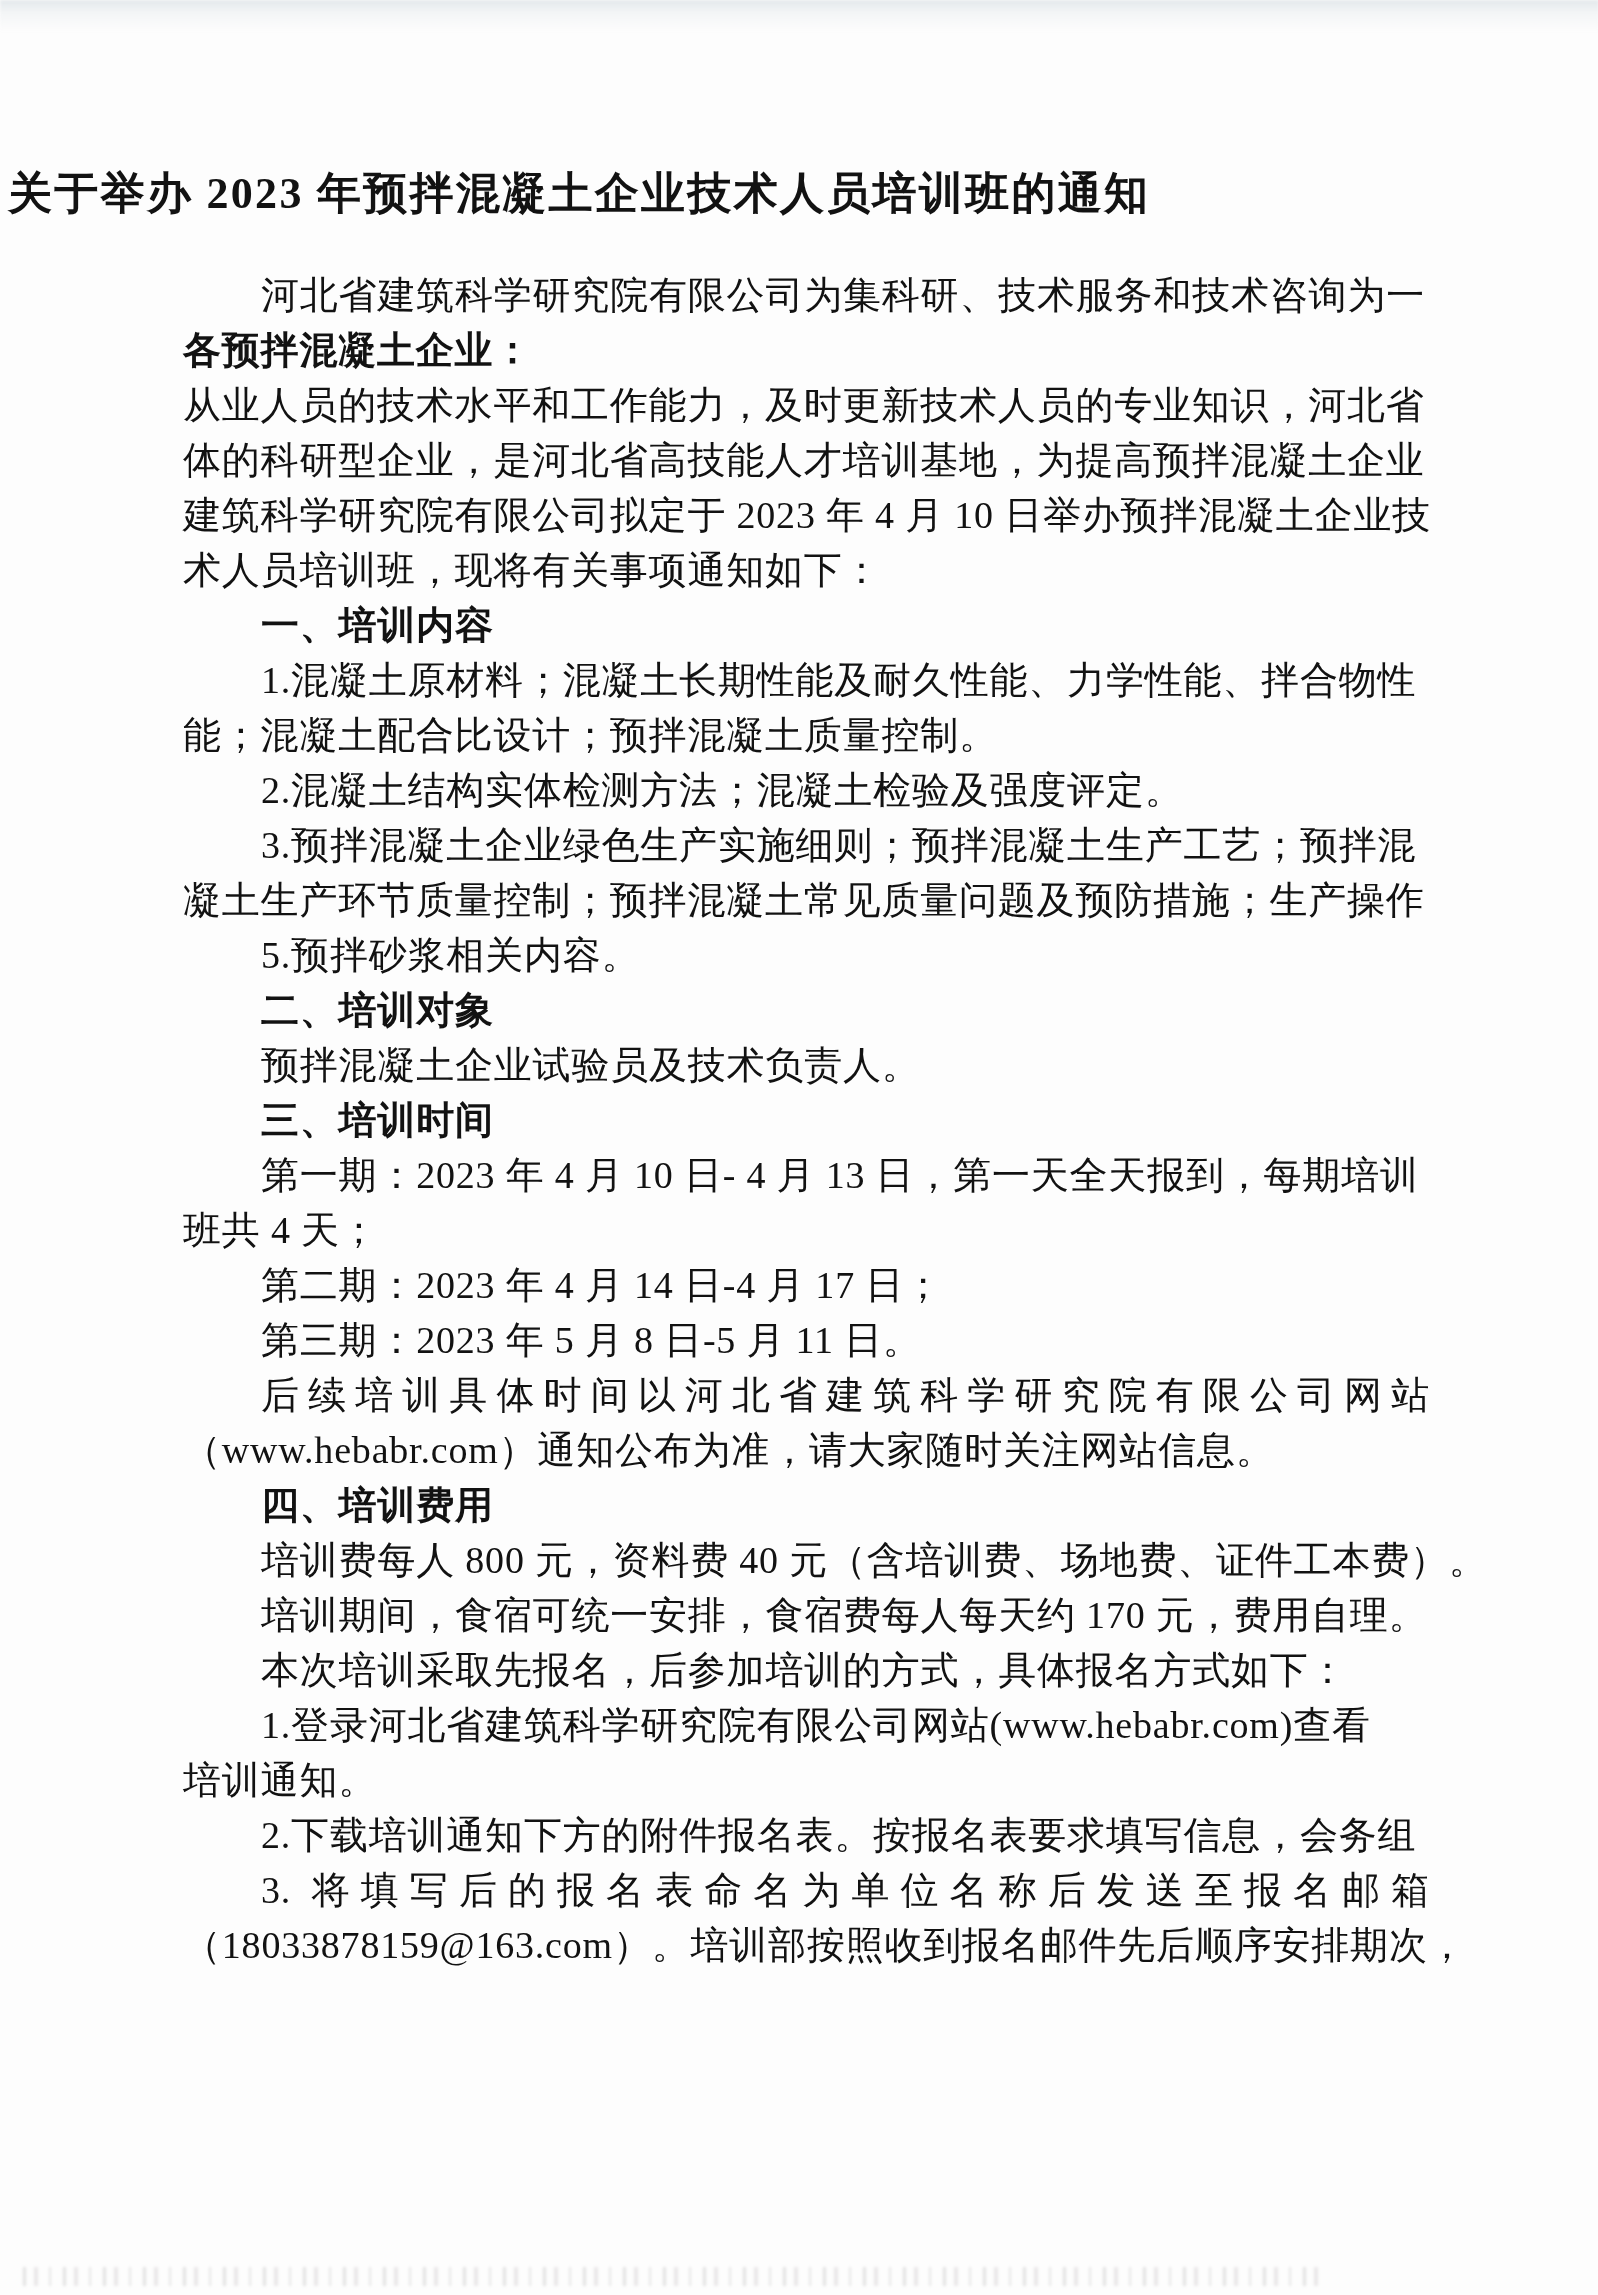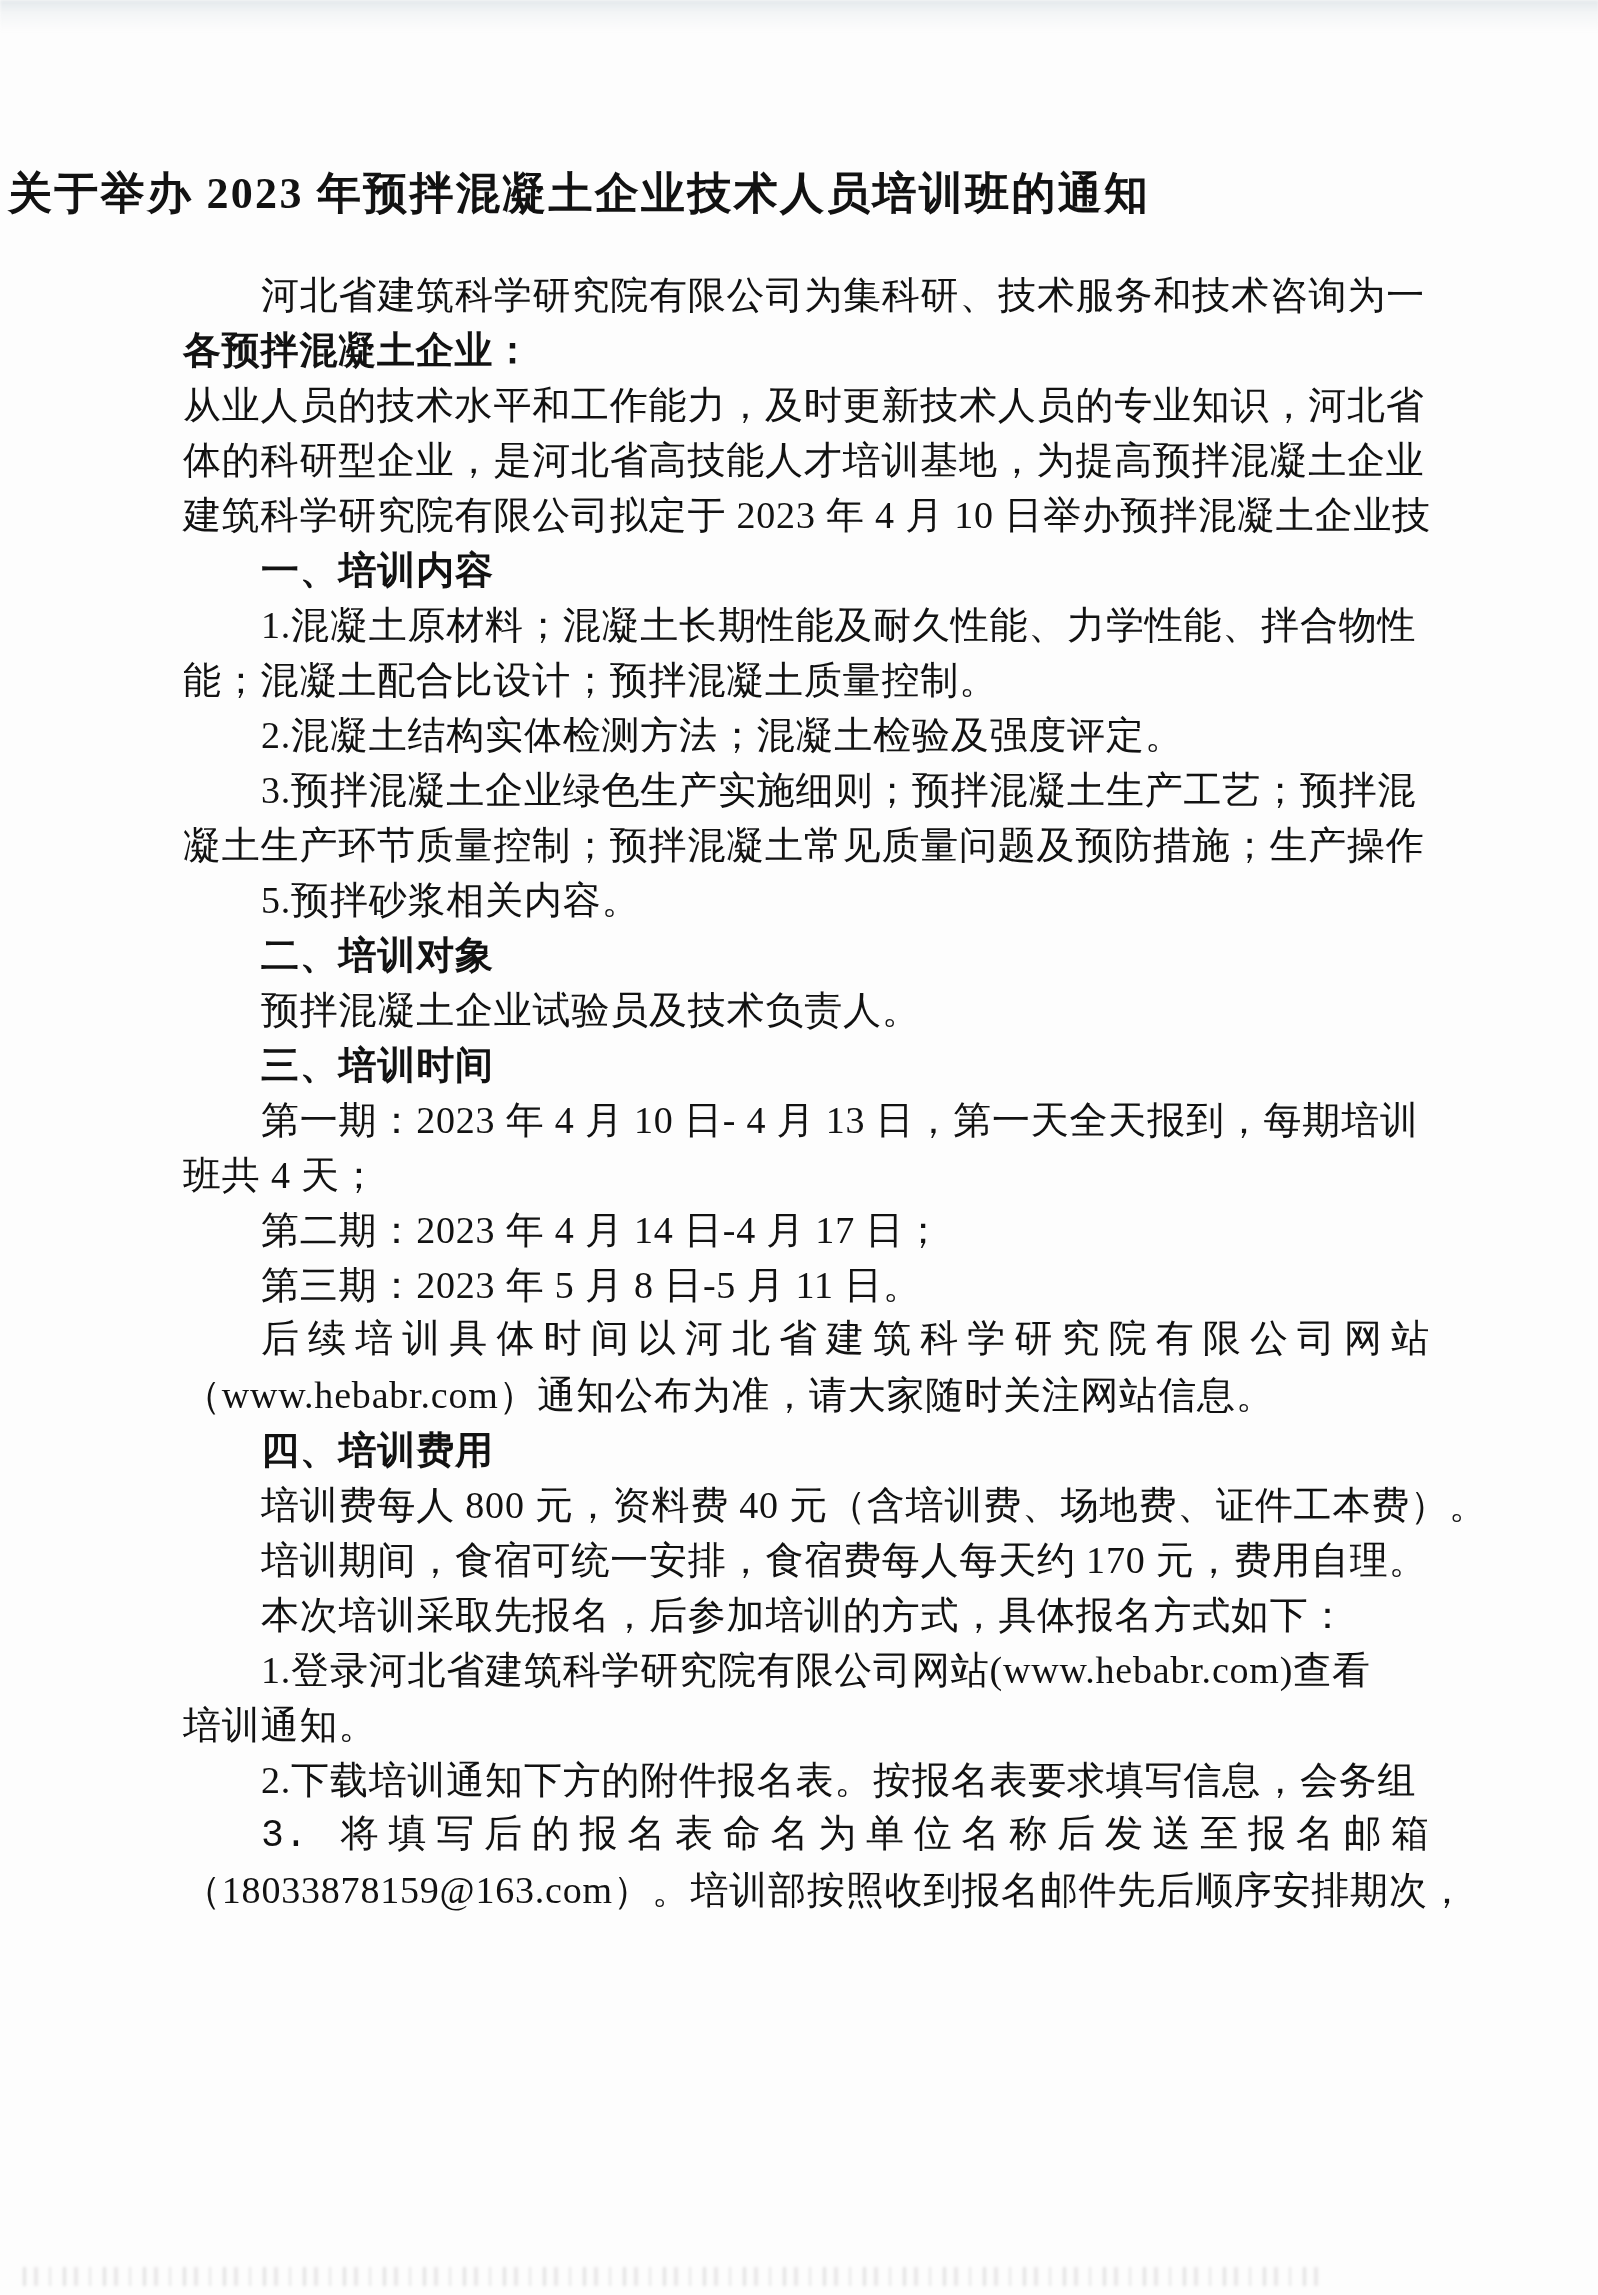--- a/index.html
+++ b/index.html
@@ -50,21 +50,20 @@
   .line {
     height: 55px;
     white-space: nowrap;
   }
   .line.indent { text-indent: 78px; }
   .line.bold { font-weight: bold; }
   .line.spread {
     white-space: normal;
     text-align: justify;
     text-align-last: justify;
-    font-family: Liberation Mono, monospace;
   }
   
   .scan-bottom {
     position: absolute;
     left: 23px;
     right: 276px;
     bottom: 9.2px;
     height: 18.4px;
     opacity: 0.28;
     filter: blur(1.5px);
@@ -82,20 +81,21 @@
 
   <div class="doc-title">关于举办 2023 年预拌混凝土企业技术人员培训班的通知</div>
 
   <div class="doc-body">
 
   <div class="line indent">河北省建筑科学研究院有限公司为集科研、技术服务和技术咨询为一</div>
       <div class="line bold">各预拌混凝土企业：</div>
       <div class="line">从业人员的技术水平和工作能力，及时更新技术人员的专业知识，河北省</div>
       <div class="line">体的科研型企业，是河北省高技能人才培训基地，为提高预拌混凝土企业</div>
       <div class="line">建筑科学研究院有限公司拟定于 2023 年 4 月 10 日举办预拌混凝土企业技</div>
+      <div class="line">术人员培训班，现将有关事项通知如下：</div>
       <div class="line indent bold">一、培训内容</div>
       <div class="line indent">1.混凝土原材料；混凝土长期性能及耐久性能、力学性能、拌合物性</div>
       <div class="line">能；混凝土配合比设计；预拌混凝土质量控制。</div>
       <div class="line indent">2.混凝土结构实体检测方法；混凝土检验及强度评定。</div>
       <div class="line indent">3.预拌混凝土企业绿色生产实施细则；预拌混凝土生产工艺；预拌混</div>
       <div class="line">凝土生产环节质量控制；预拌混凝土常见质量问题及预防措施；生产操作</div>
       <div class="line indent">5.预拌砂浆相关内容。</div>
       <div class="line indent bold">二、培训对象</div>
       <div class="line indent">预拌混凝土企业试验员及技术负责人。</div>
       <div class="line indent bold">三、培训时间</div>

